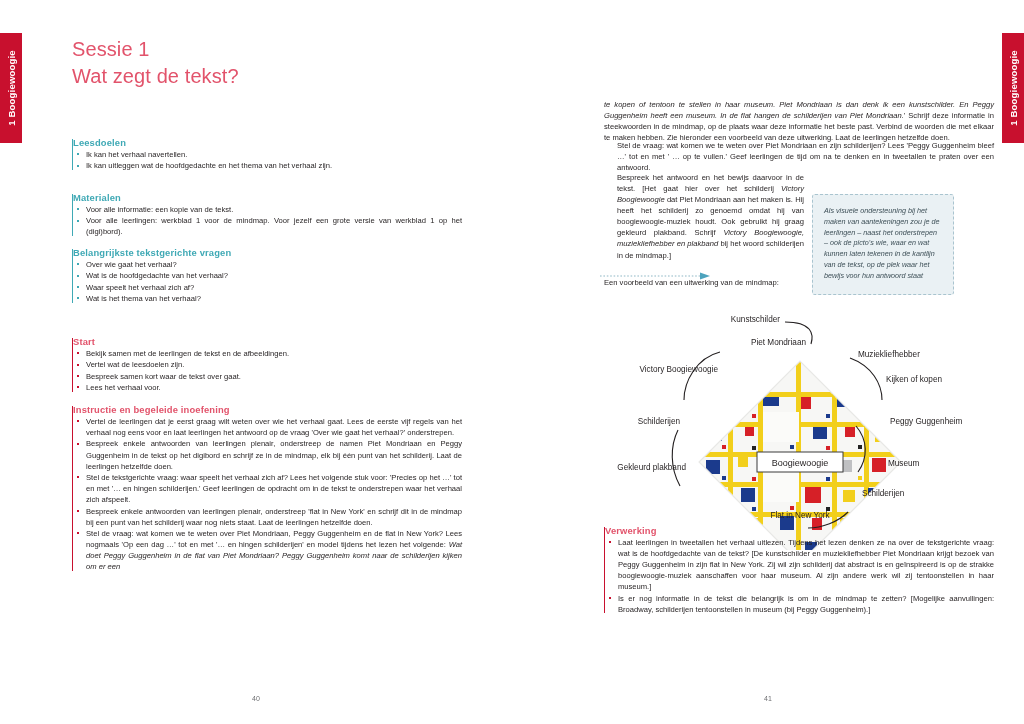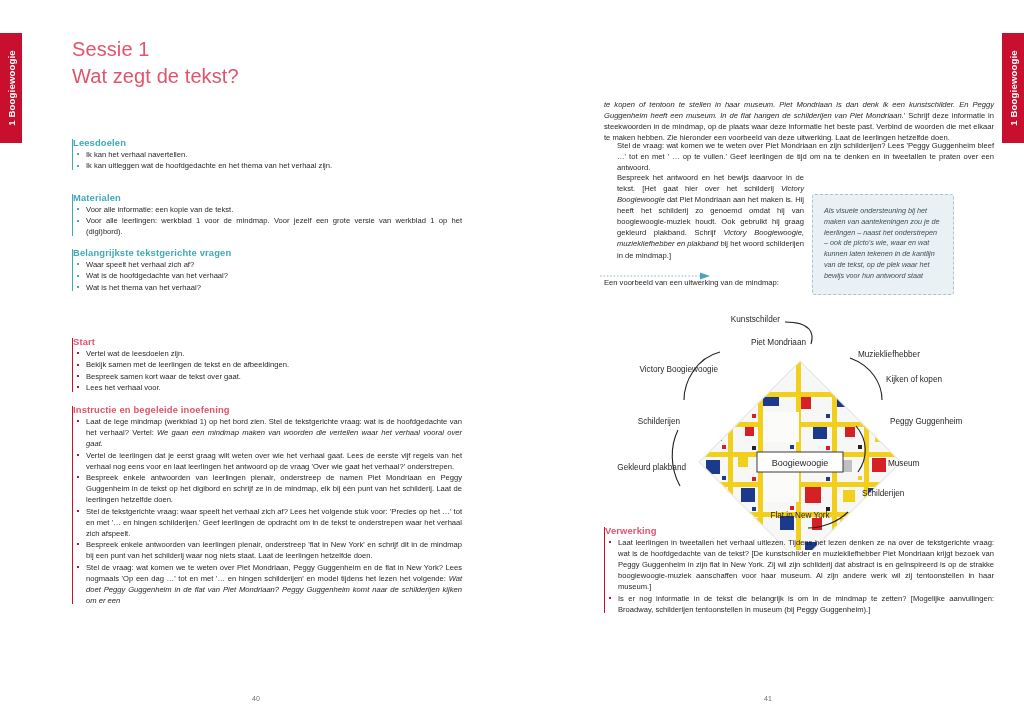--- a/index.html
+++ b/index.html
@@ -146,46 +146,46 @@
           <li>Voor alle leerlingen: werkblad 1 voor de mindmap. Voor jezelf een grote versie van werkblad 1 op het (digi)bord).</li>
         </ul>
       </div>
     </div>
 
     <div class="block teal" style="top:247px;">
       <div class="rule"></div>
       <div class="inner">
         <h3 class="sec">Belangrijkste tekstgerichte vragen</h3>
         <ul class="bul">
+          <li>Over wie gaat het verhaal?</li>
+          <li>Wat is de hoofdgedachte van het verhaal?</li>
           <li>Waar speelt het verhaal zich af?</li>
-          <li>Wat is de hoofdgedachte van het verhaal?</li>
           <li>Wat is het thema van het verhaal?</li>
         </ul>
       </div>
     </div>
 
     <div class="block red" style="top:336px;">
       <div class="rule"></div>
       <div class="inner">
         <h3 class="sec">Start</h3>
         <ul class="bul">
+          <li>Bekijk samen met de leerlingen de tekst en de afbeeldingen.</li>
           <li>Vertel wat de leesdoelen zijn.</li>
-          <li>Bekijk samen met de leerlingen de tekst en de afbeeldingen.</li>
           <li>Bespreek samen kort waar de tekst over gaat.</li>
           <li>Lees het verhaal voor.</li>
         </ul>
       </div>
     </div>
 
     <div class="block red" style="top:404px;">
       <div class="rule"></div>
       <div class="inner">
         <h3 class="sec">Instructie en begeleide inoefening</h3>
         <ul class="bul">
-          <li>Laat de lege mindmap (werkblad 1) op het bord zien. Stel de tekstgerichte vraag: wat is de hoofdgedachte van het verhaal? Vertel: <em>We gaan een mindmap maken van woorden die vertellen waar het verhaal vooral over gaat.</em></li>
           <li>Vertel de leerlingen dat je eerst graag wilt weten over wie het verhaal gaat. Lees de eerste vijf regels van het verhaal nog eens voor en laat leerlingen het antwoord op de vraag 'Over wie gaat het verhaal?' onderstrepen.</li>
           <li>Bespreek enkele antwoorden van leerlingen plenair, onderstreep de namen Piet Mondriaan en Peggy Guggenheim in de tekst op het digibord en schrijf ze in de mindmap, elk bij één punt van het schilderij. Laat de leerlingen hetzelfde doen.</li>
           <li>Stel de tekstgerichte vraag: waar speelt het verhaal zich af? Lees het volgende stuk voor: 'Precies op het …' tot en met '… en hingen schilderijen.' Geef leerlingen de opdracht om in de tekst te onderstrepen waar het verhaal zich afspeelt.</li>
           <li>Bespreek enkele antwoorden van leerlingen plenair, onderstreep 'flat in New York' en schrijf dit in de mindmap bij een punt van het schilderij waar nog niets staat. Laat de leerlingen hetzelfde doen.</li>
           <li>Stel de vraag: wat komen we te weten over Piet Mondriaan, Peggy Guggenheim en de flat in New York? Lees nogmaals 'Op een dag …' tot en met '… en hingen schilderijen' en model tijdens het lezen het volgende: <em>Wat doet Peggy Guggenheim in de flat van Piet Mondriaan? Peggy Guggenheim komt naar de schilderijen kijken om er een</em></li>
         </ul>
       </div>
     </div>
 
     <div class="pageno">40</div>

